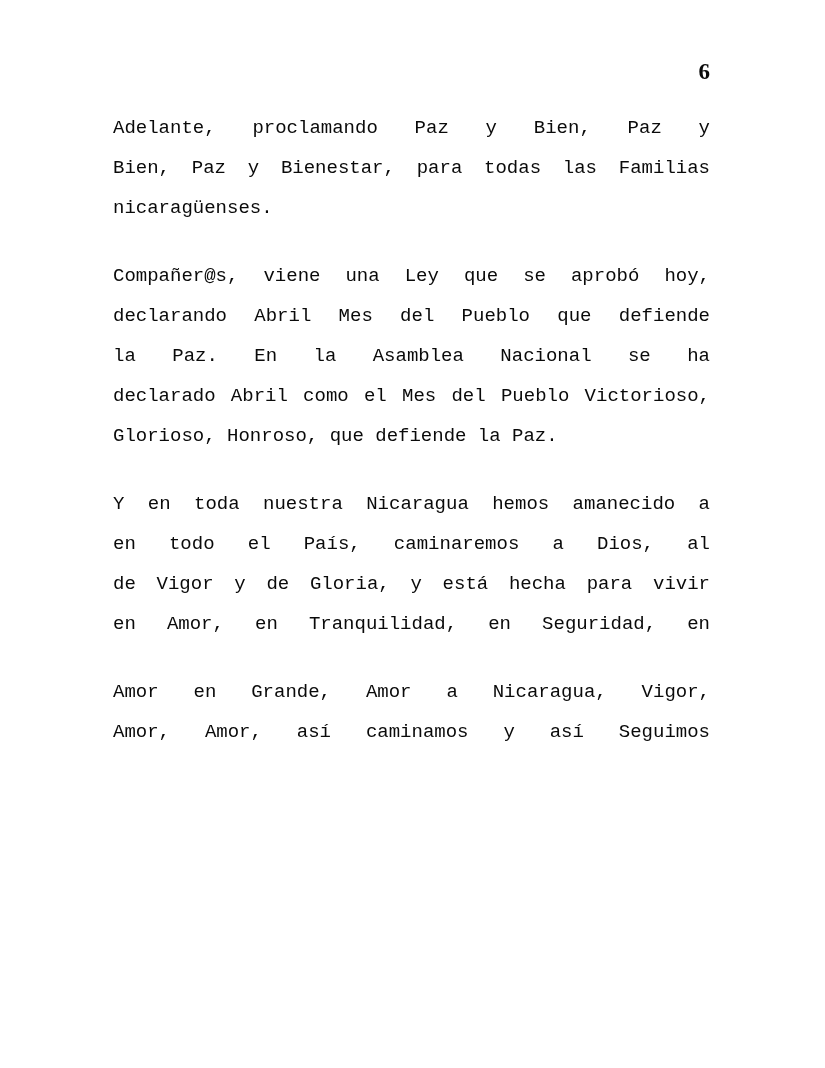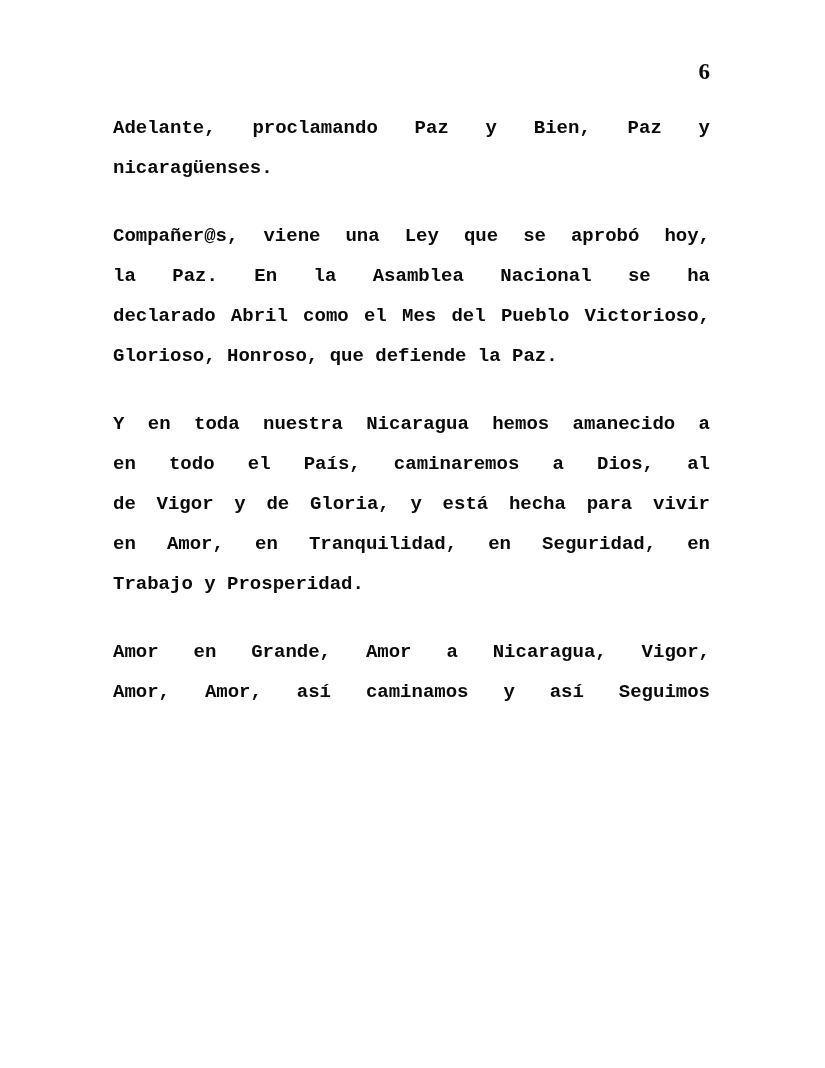--- a/index.html
+++ b/index.html
@@ -20,21 +20,21 @@
   }
   .page-header {
     text-align: right;
     font-family: "Liberation Serif", serif;
     font-weight: bold;
     font-size: 23px;
     line-height: 28px;
   }
   .doc-body {
     font-family: "Liberation Mono", "DejaVu Sans Mono", monospace;
-    font-weight: bold;
+    font-weight: normal;
   }
   .para {
     margin: 0 0 28px 0;
   }
   .para:first-child {
     margin-top: 22px;
   }
   .line {
     font-size: 19px;
     line-height: 40px;
@@ -51,33 +51,34 @@
 </head>
 <body>
 
 <div class="page">
   <div class="page-header">
     <span>6</span>
   </div>
   <main class="doc-body" id="doc">
       <div class="para">
         <div class="line">Adelante, proclamando Paz y Bien, Paz y</div>
+        <div class="line">Bien, Paz y Bienestar, para todas las Familias</div>
         <div class="line last-left">nicaragüenses.</div>
       </div>
       <div class="para">
         <div class="line">Compañer@s, viene una Ley que se aprobó hoy,</div>
+        <div class="line">declarando Abril Mes del Pueblo que defiende</div>
         <div class="line">la Paz. En la Asamblea Nacional se ha</div>
         <div class="line">declarado Abril como el Mes del Pueblo Victorioso,</div>
         <div class="line last-left">Glorioso, Honroso, que defiende la Paz.</div>
       </div>
       <div class="para">
         <div class="line">Y en toda nuestra Nicaragua hemos amanecido a</div>
         <div class="line">en todo el País, caminaremos a Dios, al</div>
         <div class="line">de Vigor y de Gloria, y está hecha para vivir</div>
         <div class="line">en Amor, en Tranquilidad, en Seguridad, en</div>
-        <div class="line last-left">Trabajo y Prosperidad.</div>
       </div>
       <div class="para">
         <div class="line">Amor en Grande, Amor a Nicaragua, Vigor,</div>
         <div class="line">Amor, Amor, así caminamos y así Seguimos</div>
       </div>
     </main>
 </div>
 
 </body></html>

